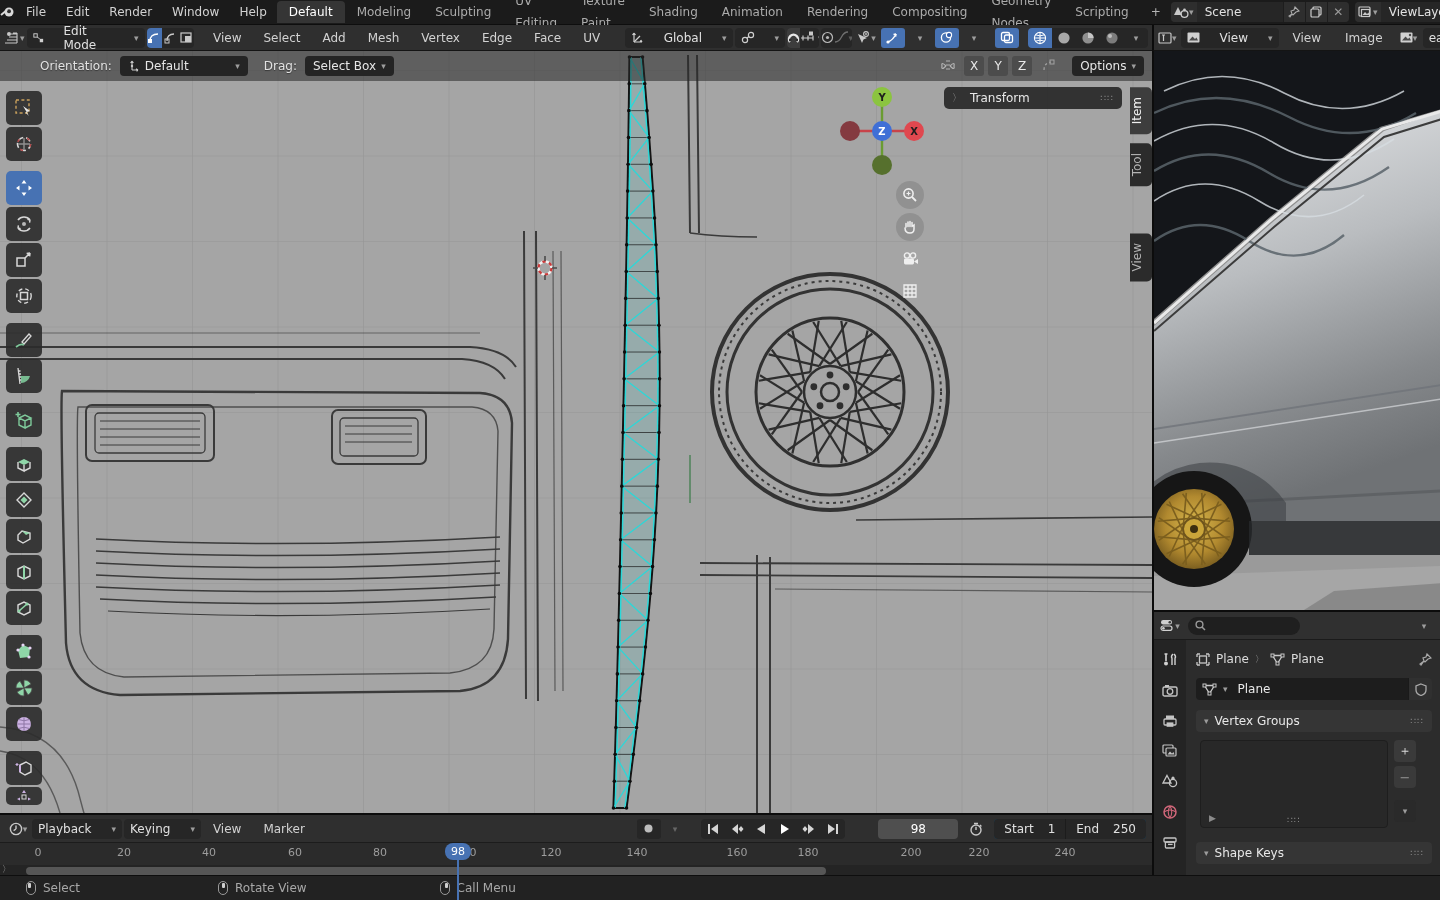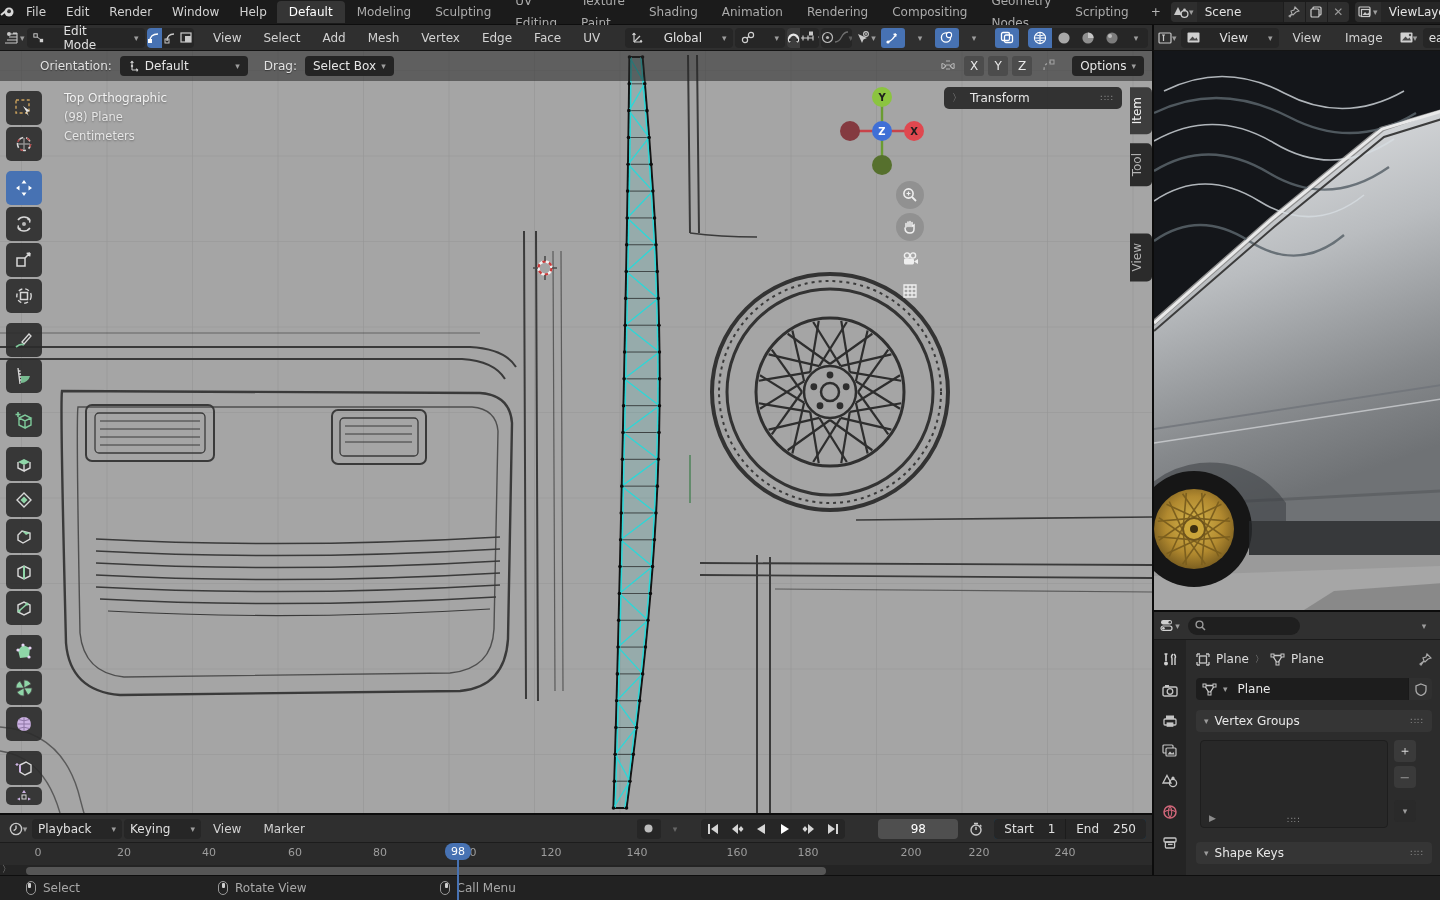--- a/index.html
+++ b/index.html
@@ -775,25 +775,20 @@
         </div>
       <div class="tbtn" style="height:18px">
           <svg width="20" height="12" viewBox="0 0 20 12">
             <path d="M10 0 L8 3 L12 3 Z" fill="#cdb3e3"></path>
             <path d="M3 9 L6 7.5 L6 10.5 Z M17 9 L14 7.5 L14 10.5 Z" fill="#cdb3e3"></path>
             <rect x="8" y="5" width="4" height="4" fill="none" stroke="#d8d8d8"></rect>
           </svg>
         </div>
     </div>
 
-    <div id="vp-text">
-      <div>Top Orthographic</div>
-      <div>(98) Plane</div>
-      <div>Centimeters</div>
-    </div>
 
     <div id="gizmo">
       <svg width="92" height="110" viewBox="0 0 92 110" style="position:absolute">
         <line x1="46" y1="22" x2="46" y2="88" stroke="#6a9c32" stroke-width="2.4"></line>
         <line x1="14" y1="50" x2="78" y2="50" stroke="#c8434a" stroke-width="2.4"></line>
       </svg>
       <div class="gball" style="left:36px; top:6px; background:#8bc43f;">
           <span>Y</span>
         </div>
       <div class="gball" style="left:68px; top:40px; background:#e0484f;">

